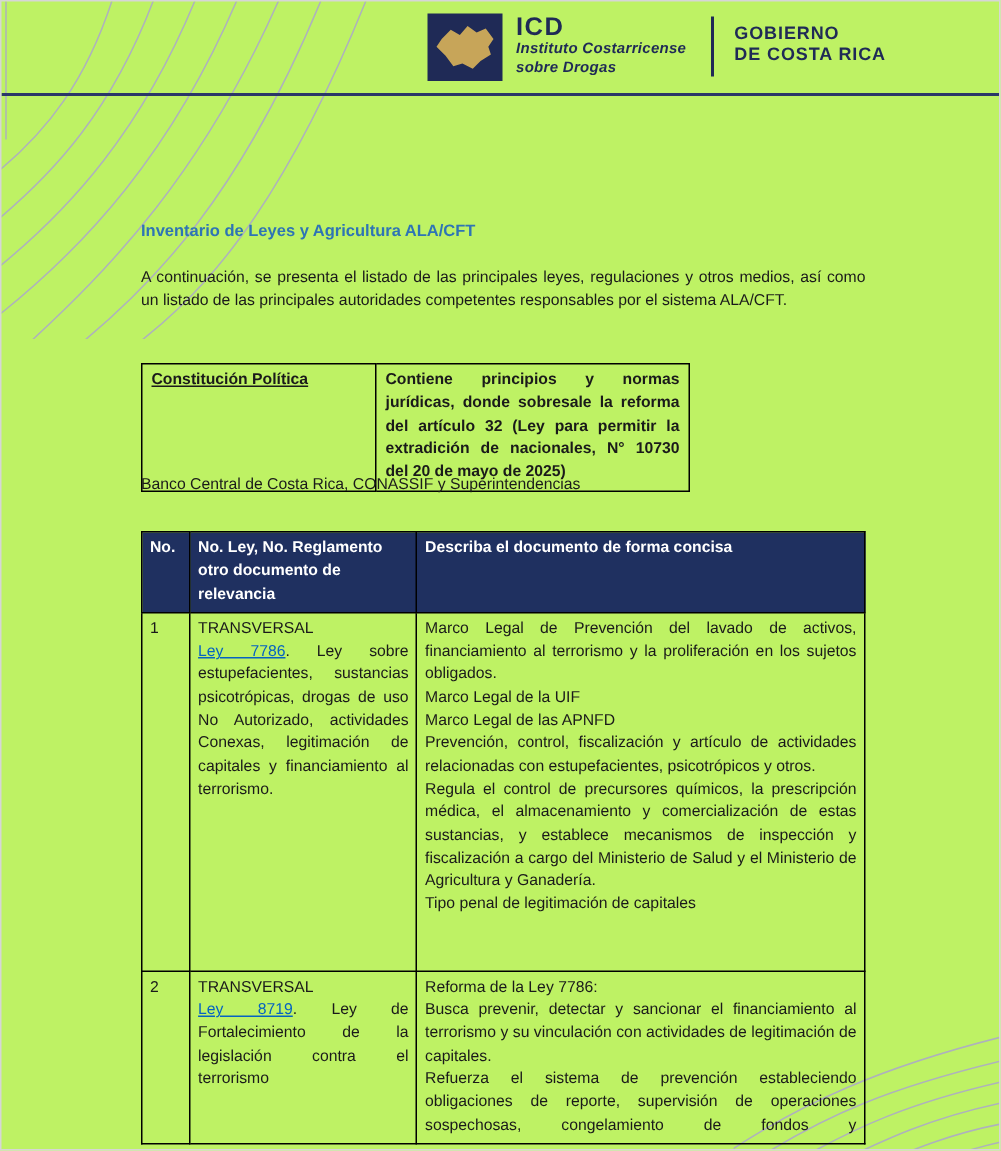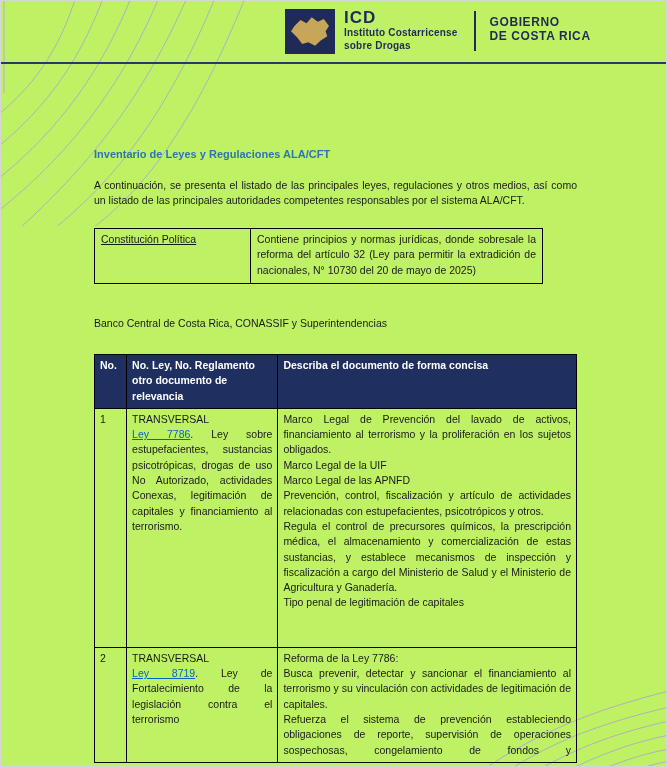--- a/index.html
+++ b/index.html
@@ -8,30 +8,30 @@
     position:relative;width:665px;height:765px;background:#bef264;
     border:1px solid #d6d6d6;overflow:hidden;
     color:#1a1a1a;font-size:10.5px;line-height:15.3px;
   }
   .corner-svg{position:absolute;pointer-events:none;}
   
   #brand{position:absolute;top:8px;left:284px;display:flex;align-items:flex-start;}
   #logo-box{width:50px;height:45px;background:#1f2a56;display:flex;align-items:center;justify-content:center;}
   #logo-text{margin-left:9px;color:#1f2a56;}
   #logo-acronym{font-size:17px;font-weight:bold;letter-spacing:1px;line-height:18px;}
-  .logo-sub{font-size:10px;font-weight:bold;line-height:12.5px;letter-spacing:.2px;}
+  .logo-sub{font-size:10px;font-weight:bold;line-height:12.5px;letter-spacing:.2px;font-style:italic;}
   #brand-divider{width:2px;height:40px;background:#1f2a56;margin:2px 14px 0 16px;}
   #gov-text{color:#1f2a56;font-weight:bold;font-size:12px;letter-spacing:.6px;line-height:14px;margin-top:6px;}
   #header-rule{position:absolute;left:0;top:61px;width:665px;height:2px;background:#2b3768;}
   
   .content{position:absolute;left:93px;width:483px;}
   #doc-title{top:146px;color:#2e74b5;font-weight:bold;font-size:11px;}
   #intro{top:177px;text-align:justify;}
   
-  #const-table{top:227px;width:449px;border-collapse:collapse;table-layout:fixed;}
+  #const-table{top:241px;width:366px;border-collapse:collapse;table-layout:fixed;font-weight:bold;}
   #const-table td{border:1px solid #000;vertical-align:top;padding:3px 6px 5px 6px;}
   #const-term{width:143px;}
   #const-term span{text-decoration:underline;}
   #const-desc{text-align:justify;}
   #section-label{top:315px;}
   
   #laws-table{top:353px;width:483px;border-collapse:collapse;table-layout:fixed;}
   #laws-table td,#laws-table th{border:1px solid #000;vertical-align:top;padding:3px 5px 4px 5px;}
   #laws-table th{background:#1f3060;color:#ffffff;font-weight:bold;font-size:10.5px;text-align:left;}
   th.just{text-align:justify;}
@@ -88,21 +88,21 @@
       <div class="logo-sub">sobre Drogas</div>
     </div>
     <div id="brand-divider"></div>
     <div id="gov-text">
       <div>GOBIERNO</div>
       <div>DE COSTA RICA</div>
     </div>
   </div>
   <div id="header-rule"></div>
 
-  <div id="doc-title" class="content">Inventario de Leyes y Regulaciones ALA/CFT</div>
+  <div id="doc-title" class="content">Inventario de Leyes y Agricultura ALA/CFT</div>
   <div id="intro" class="content">A continuación, se presenta el listado de las principales leyes, regulaciones y otros medios, así como un listado de las principales autoridades competentes responsables por el sistema ALA/CFT.</div>
 
   <table id="const-table" class="content">
     <tbody>
         <tr>
       <td id="const-term">
         <span>Constitución Política</span>
       </td>
       <td id="const-desc">Contiene principios y normas jurídicas, donde sobresale la reforma del artículo 32 (Ley para permitir la extradición de nacionales, N° 10730 del 20 de mayo de 2025)</td>
     </tr>

